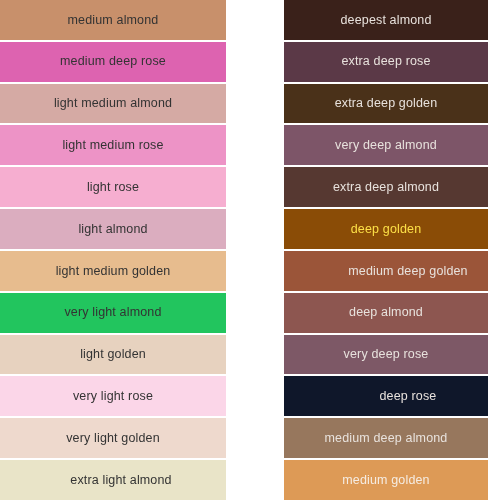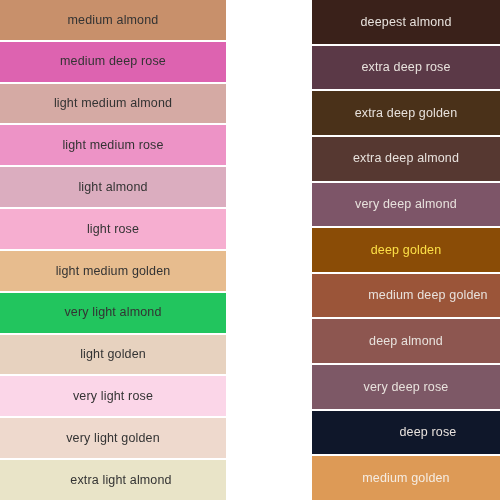--- a/index.html
+++ b/index.html
@@ -28,22 +28,22 @@
     flex-direction: column;
     justify-content: space-between;
     height: 500px;
     box-sizing: border-box;
   }
   #column-left {
     width: 226px;
     margin-left: 0px;
   }
   #column-right {
-    width: 188px;
-    margin-right: 0px;
+    width: 204px;
+    margin-right: 12px;
   }
   .swatch-row {
     flex: 1 1 0;
     display: flex;
     align-items: center;
     justify-content: center;
     box-sizing: border-box;
     border-bottom: 2px solid #ffffff;
     overflow: hidden;
   }
@@ -71,25 +71,25 @@
     </div>
     <div class="swatch-row" style="background-color: rgb(221, 99, 176);">
       <span class="swatch-label" style="color: rgb(51, 51, 51);">medium deep rose</span>
     </div>
     <div class="swatch-row" style="background-color: rgb(213, 170, 164);">
       <span class="swatch-label" style="color: rgb(51, 51, 51);">light medium almond</span>
     </div>
     <div class="swatch-row" style="background-color: rgb(237, 147, 198);">
       <span class="swatch-label" style="color: rgb(51, 51, 51);">light medium rose</span>
     </div>
+    <div class="swatch-row" style="background-color: rgb(246, 174, 208);">
+      <span class="swatch-label" style="color: rgb(51, 51, 51);">light rose</span>
+    </div>
     <div class="swatch-row" style="background-color: rgb(219, 173, 191);">
       <span class="swatch-label" style="color: rgb(51, 51, 51);">light almond</span>
-    </div>
-    <div class="swatch-row" style="background-color: rgb(246, 174, 208);">
-      <span class="swatch-label" style="color: rgb(51, 51, 51);">light rose</span>
     </div>
     <div class="swatch-row" style="background-color: rgb(231, 188, 142);">
       <span class="swatch-label" style="color: rgb(51, 51, 51);">light medium golden</span>
     </div>
     <div class="swatch-row" style="background-color: #22c55e;">
       <span class="swatch-label" style="color: rgb(51, 51, 51);">very light almond</span>
     </div>
     <div class="swatch-row" style="background-color: rgb(231, 210, 191);">
       <span class="swatch-label" style="color: rgb(51, 51, 51);">light golden</span>
     </div>
@@ -107,39 +107,42 @@
   <div class="swatch-column" id="column-right">
     <div class="swatch-row" style="background-color: rgb(58, 33, 26);">
       <span class="swatch-label" style="color: rgb(232, 226, 221);">deepest almond</span>
     </div>
     <div class="swatch-row" style="background-color: rgb(91, 57, 71);">
       <span class="swatch-label" style="color: rgb(232, 226, 221);">extra deep rose</span>
     </div>
     <div class="swatch-row" style="background-color: rgb(74, 49, 25);">
       <span class="swatch-label" style="color: rgb(232, 226, 221);">extra deep golden</span>
     </div>
+    <div class="swatch-row" style="background-color: rgb(125, 85, 104);">
+      <span class="swatch-label" style="color: rgb(232, 226, 221);">very deep almond</span>
+    </div>
     <div class="swatch-row" style="background-color: rgb(86, 56, 49);">
       <span class="swatch-label" style="color: rgb(232, 226, 221);">extra deep almond</span>
-    </div>
-    <div class="swatch-row" style="background-color: rgb(125, 85, 104);">
-      <span class="swatch-label" style="color: rgb(232, 226, 221);">very deep almond</span>
     </div>
     <div class="swatch-row" style="background-color: rgb(138, 76, 6);">
       <span class="swatch-label" style="color: #fde047;">deep golden</span>
     </div>
     <div class="swatch-row" style="background-color: rgb(155, 85, 57); padding-left: 44px;">
       <span class="swatch-label" style="color: rgb(232, 226, 221);">medium deep golden</span>
     </div>
     <div class="swatch-row" style="background-color: rgb(141, 86, 80);">
       <span class="swatch-label" style="color: rgb(232, 226, 221);">deep almond</span>
     </div>
     <div class="swatch-row" style="background-color: rgb(125, 88, 102);">
       <span class="swatch-label" style="color: rgb(232, 226, 221);">very deep rose</span>
     </div>
     <div class="swatch-row" style="background-color: #0f172a; padding-left: 44px;">
       <span class="swatch-label" style="color: rgb(232, 226, 221);">deep rose</span>
     </div>
+    <div class="swatch-row" style="background-color: rgb(151, 119, 93);">
+      <span class="swatch-label" style="color: rgb(232, 226, 221);">medium deep almond</span>
+    </div>
     <div class="swatch-row" style="background-color: rgb(221, 154, 86);">
       <span class="swatch-label" style="color: rgb(245, 236, 226);">medium golden</span>
     </div>
   </div>
 
 </div>
 
 </body></html>

